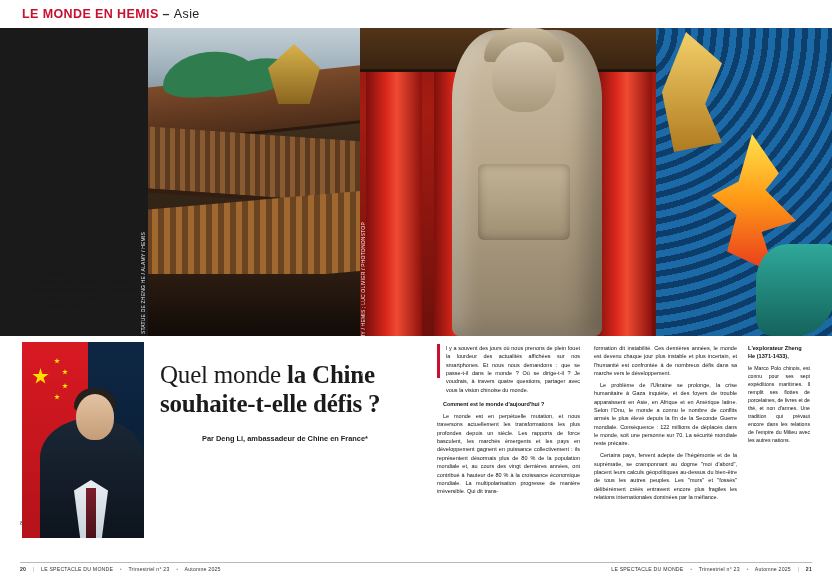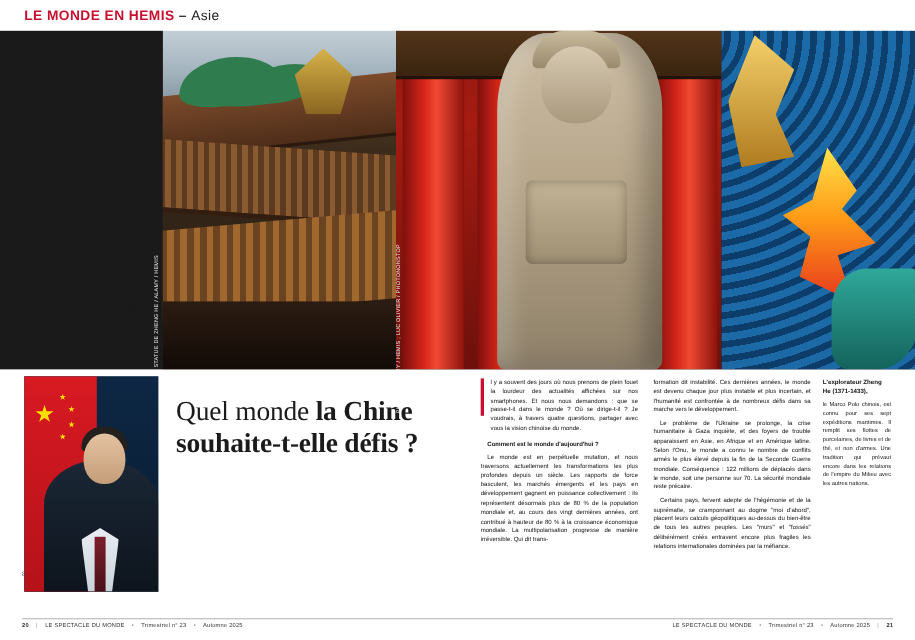--- a/index.html
+++ b/index.html
@@ -426,20 +426,21 @@
       <div class="tie"></div>
       <div class="hair"></div>
       <div class="head2"></div>
     </div>
 
     <div class="head-block">
       <div class="headline">
         <span class="lite">Quel monde </span><b>la Chine</b><br>
         <b>souhaite-t-elle défis ?</b>
       </div>
+      <div class="byline">Par Deng Li, ambassadeur de Chine en France*</div>
     </div>
 
     <div class="redbar"></div>
 
     <div class="col-wrap">
       <div class="art-col">
         <p class="firstpara">l y a souvent des jours où nous prenons de plein fouet la lourdeur des actualités affichées sur nos smartphones. Et nous nous demandons : que se passe-t-il dans le monde ? Où se dirige-t-il ? Je voudrais, à travers quatre questions, partager avec vous la vision chinoise du monde.</p>
         <p class="sub-h">Comment est le monde d'aujourd'hui ?</p>
         <p>Le monde est en perpétuelle mutation, et nous traversons actuellement les transformations les plus profondes depuis un siècle. Les rapports de force basculent, les marchés émergents et les pays en développement gagnent en puissance collectivement : ils représentent désormais plus de 80 % de la population mondiale et, au cours des vingt dernières années, ont contribué à hauteur de 80 % à la croissance économique mondiale. La multipolarisation progresse de manière irréversible. Qui dit trans-</p>
       </div>

